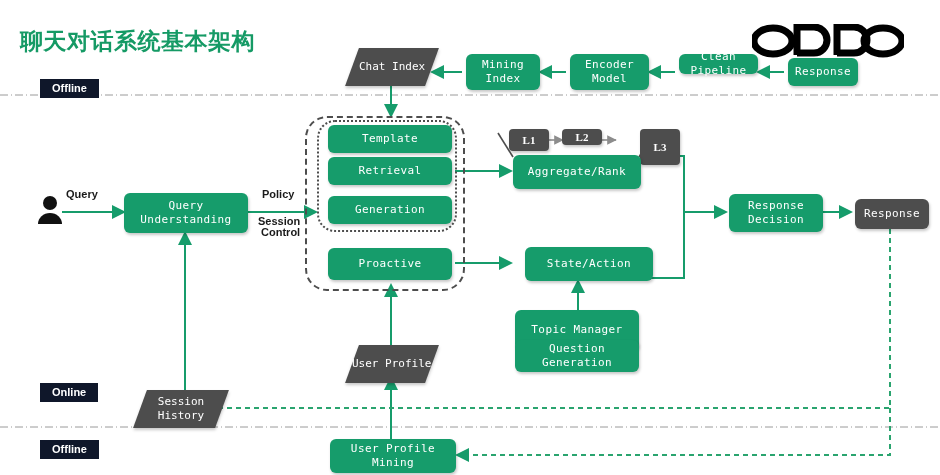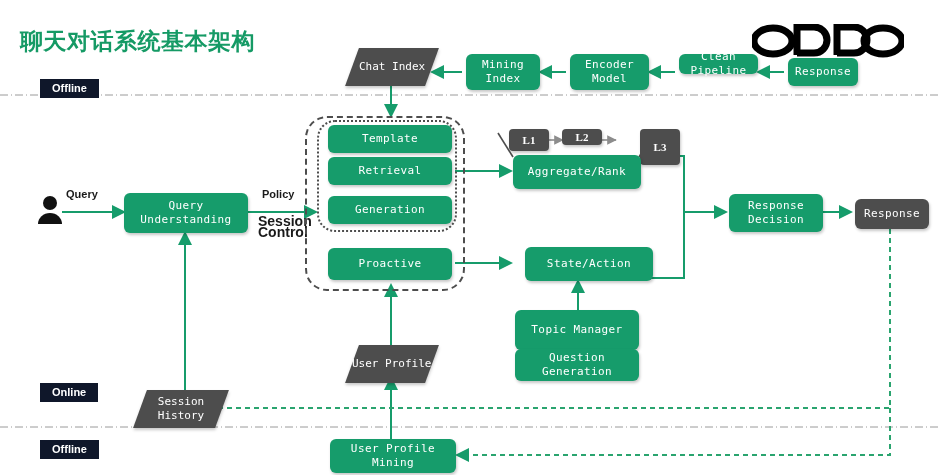--- a/index.html
+++ b/index.html
@@ -68,21 +68,21 @@
   }
   .para > span{transform:skewX(20deg);display:block;}
 
   .edge-label{
     position:absolute;
     font-size:11px;font-weight:bold;color:#1a1a1a;
     font-family:"Liberation Sans",sans-serif;
     white-space:nowrap;
     line-height:13px;
   }
-  .edge-label.small{font-size:14px;line-height:11px;}
+  .edge-label.small{font-size:11px;line-height:11px;text-align:right;}
 
   
   .group-outer{
     position:absolute;
     border:2px dashed #4d4d4d;
     border-radius:22px;
     box-sizing:border-box;
   }
   .group-inner{
     position:absolute;
@@ -207,21 +207,21 @@
   <div class="node green" style="left:328px;top:196px;width:124px;height:28px;">Generation</div>
   <div class="node green" style="left:328px;top:248px;width:124px;height:32px;">Proactive</div>
 
   <div class="node gray tiny" style="left:509px;top:129px;width:40px;height:22px;">L1</div>
   <div class="node gray tiny" style="left:562px;top:129px;width:40px;height:16px;">L2</div>
   <div class="node gray tiny" style="left:640px;top:129px;width:40px;height:36px;">L3</div>
 
   <div class="node green" style="left:513px;top:155px;width:128px;height:34px;">Aggregate/Rank</div>
   <div class="node green" style="left:513px;top:247px;width:128px;height:34px;margin-left:12px;">State/Action</div>
   <div class="node green" style="left:515px;top:310px;width:124px;height:40px;">Topic Manager</div>
-  <div class="node green" style="left:515px;top:340px;width:124px;height:32px;white-space:pre-line;margin-top:9px;">Question
+  <div class="node green" style="left:515px;top:340px;width:124px;height:32px;white-space:pre-line;">Question
 Generation</div>
 
   <div class="node green" style="left:729px;top:194px;width:94px;height:38px;white-space:pre-line;">Response
 Decision</div>
   <div class="node gray" style="left:855px;top:199px;width:74px;height:30px;">Response</div>
 
   <div class="para" style="left:140px;top:390px;width:82px;height:38px;">
     <span>Session
 History</span>
   </div>

